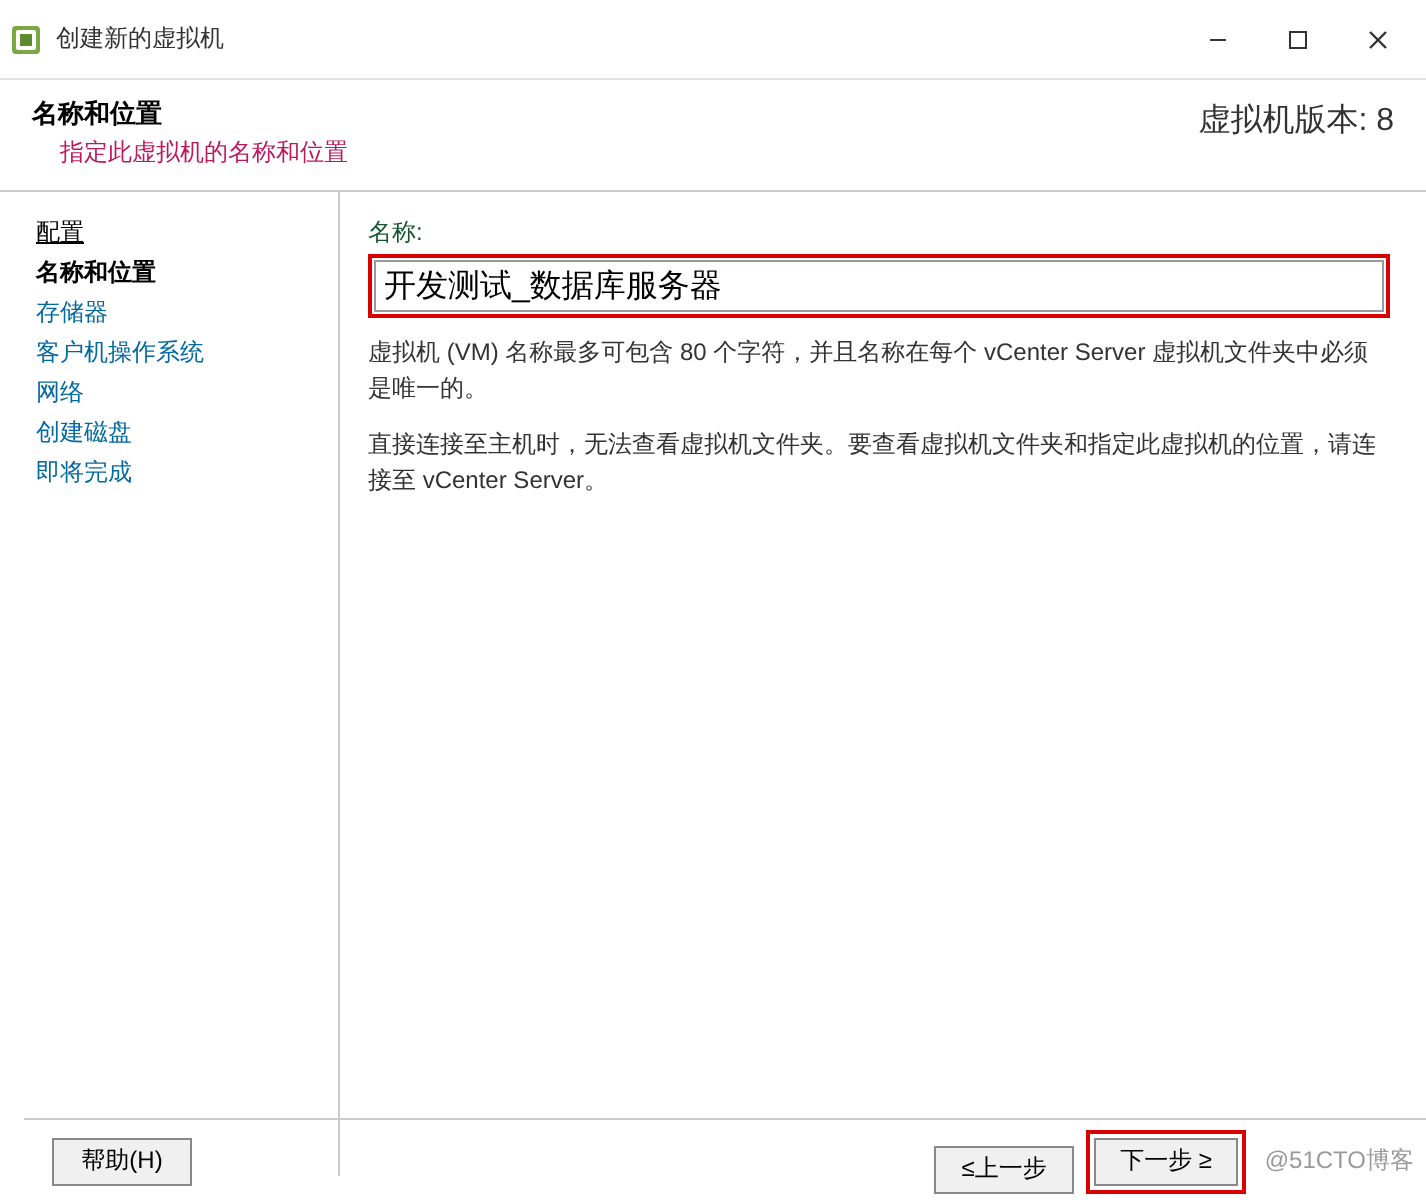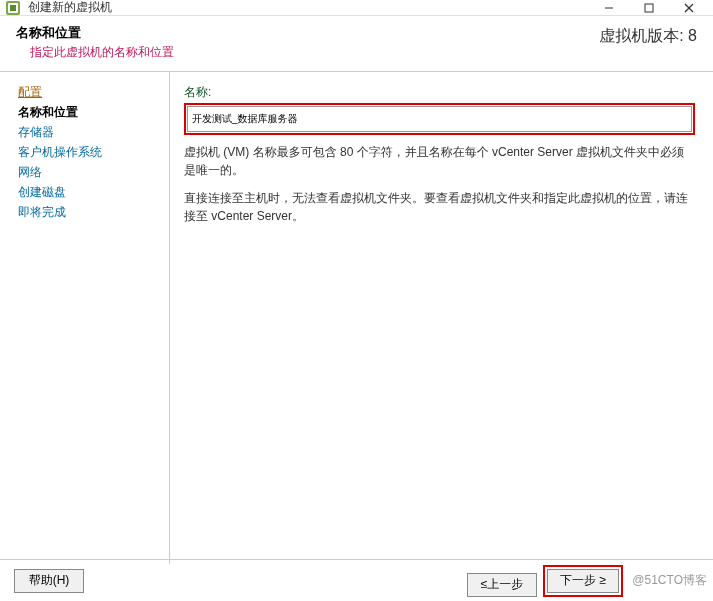--- a/index.html
+++ b/index.html
@@ -10,21 +10,21 @@
     body {
       font-family: "Microsoft YaHei", "Segoe UI", Tahoma, sans-serif;
       font-size: 12px;
       background: #ffffff;
       width: 713px;
       height: 601px;
       overflow: hidden;
       position: relative;
     }
     .titlebar {
-      height: 16px;
+      height: 40px;
       display: flex;
       align-items: center;
       padding: 0 4px;
       border-bottom: 1px solid #e0e0e0;
     }
     .titlebar-icon {
       width: 18px;
       height: 18px;
       margin-right: 6px;
       display: inline-flex;
@@ -81,21 +81,21 @@
     }
     .sidebar {
       width: 170px;
       padding: 10px 0 0 18px;
       border-right: 1px solid #cccccc;
     }
     .sidebar-item {
       display: block;
       font-size: 12px;
       line-height: 20px;
-      color: #a16207;
+      color: #000000;
       text-decoration: underline;
       cursor: pointer;
     }
     .sidebar-item.active {
       color: #000000;
       font-weight: bold;
       text-decoration: none;
     }
     .sidebar-item.plain {
       color: #0369a1;
@@ -113,34 +113,34 @@
     .input-wrap {
       border: 2px solid #d90000;
       padding: 1px;
       margin-bottom: 8px;
     }
     .text-input {
       width: 100%;
       height: 20px;
       border: 1px solid #999999;
       padding: 12px 4px;
-      font-size: 10px;
+      font-size: 16px;
       font-family: inherit;
       outline: none;
     }
     .info-text {
       font-size: 12px;
       color: #333333;
       line-height: 18px;
       margin-bottom: 10px;
     }
     .footer {
       position: absolute;
       bottom: 0;
-      left: 0;
+      left: 12px;
       right: 0;
       height: 42px;
       border-top: 1px solid #cccccc;
       display: flex;
       align-items: center;
       padding: 0 14px;
     }
     .footer-left {
       flex: 1;
     }

